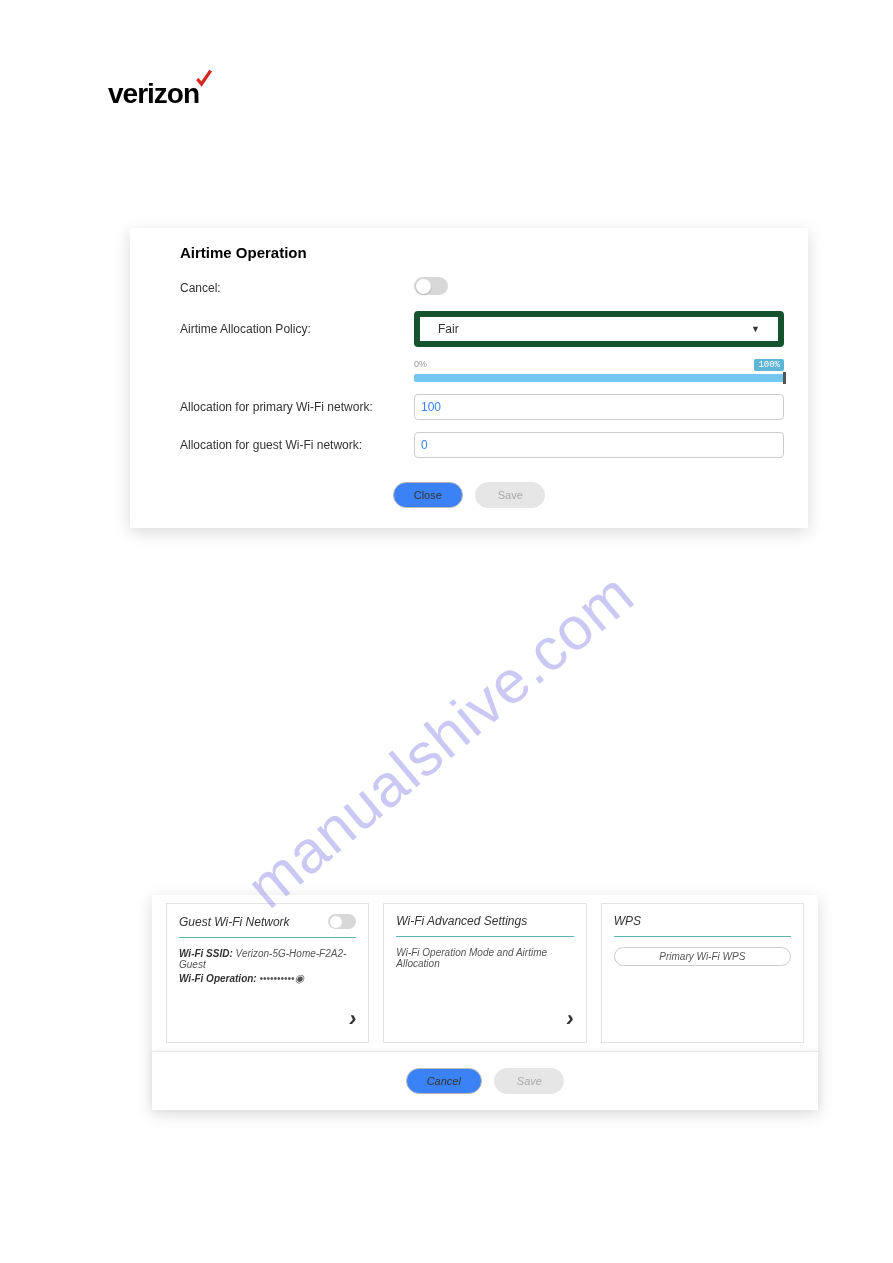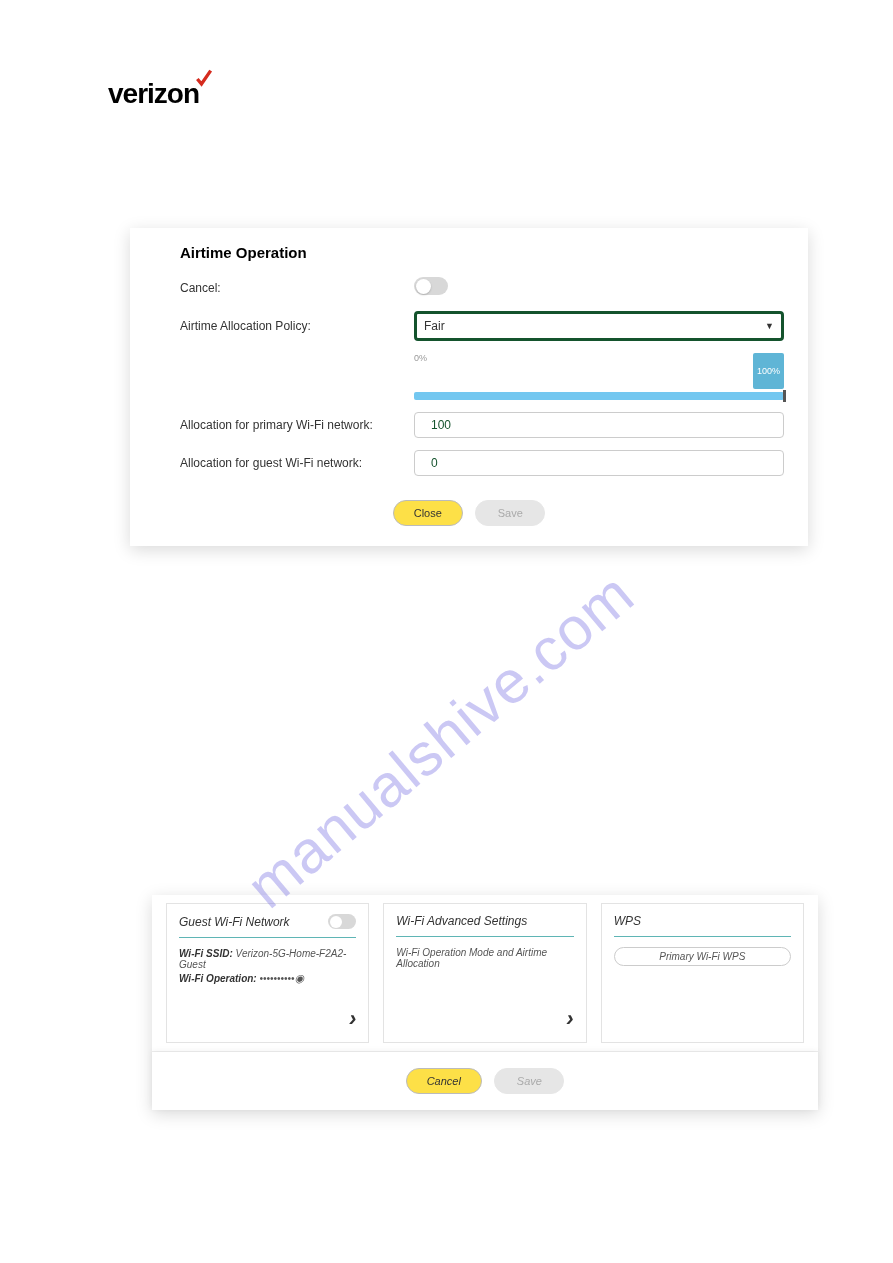--- a/index.html
+++ b/index.html
@@ -76,23 +76,23 @@
       height: 15px;
       background: #fff;
       border-radius: 50%;
       position: absolute;
       top: 1.5px;
       left: 2px;
       box-shadow: 0 1px 2px rgba(0,0,0,0.2);
     }
     .select-box {
       width: 100%;
-      border: 3px solid #14532d;
+      border: 6px solid #14532d;
       border-radius: 4px;
-      padding: 5px 7px;
+      padding: 5px 18px;
       font-size: 12px;
       color: #333;
       background: #fff;
       display: flex;
       justify-content: space-between;
       align-items: center;
     }
     .select-arrow {
       font-size: 9px;
       color: #333;
@@ -107,62 +107,63 @@
       justify-content: space-between;
       font-size: 9px;
       margin-bottom: 3px;
     }
     .slider-left {
       color: #999;
     }
     .slider-right {
       background: #5fb5d6;
       color: #fff;
-      padding: 13px 4px;
+      padding: 1px 4px;
       border-radius: 2px;
       font-size: 9px;
+      font-family: Liberation Mono, monospace;
     }
     .slider-track {
       height: 8px;
       background: #73c7f0;
       border-radius: 2px;
       position: relative;
     }
     .slider-handle {
       position: absolute;
       right: -2px;
       top: -2px;
       width: 3px;
       height: 12px;
       background: #555;
     }
     .input-box {
       width: 100%;
       border: 1px solid #ccc;
       border-radius: 4px;
-      padding: 5px 16px;
+      padding: 5px 6px;
       font-size: 12px;
-      color: #14532d;
+      color: #3b82f6;
       background: #fff;
     }
     .panel1-buttons {
       text-align: center;
       margin-top: 24px;
     }
     .btn {
       display: inline-block;
       border-radius: 16px;
       padding: 6px 20px;
       font-size: 11px;
       margin: 0 4px;
       min-width: 70px;
       text-align: center;
     }
     .btn-outline {
-      background: #fde047;
+      background: #3b82f6;
       border: 1px solid #bbb;
       color: #333;
     }
     .btn-disabled {
       background: #e6e6e6;
       border: 1px solid #e6e6e6;
       color: #aaa;
     }
     .watermark {
       position: absolute;

